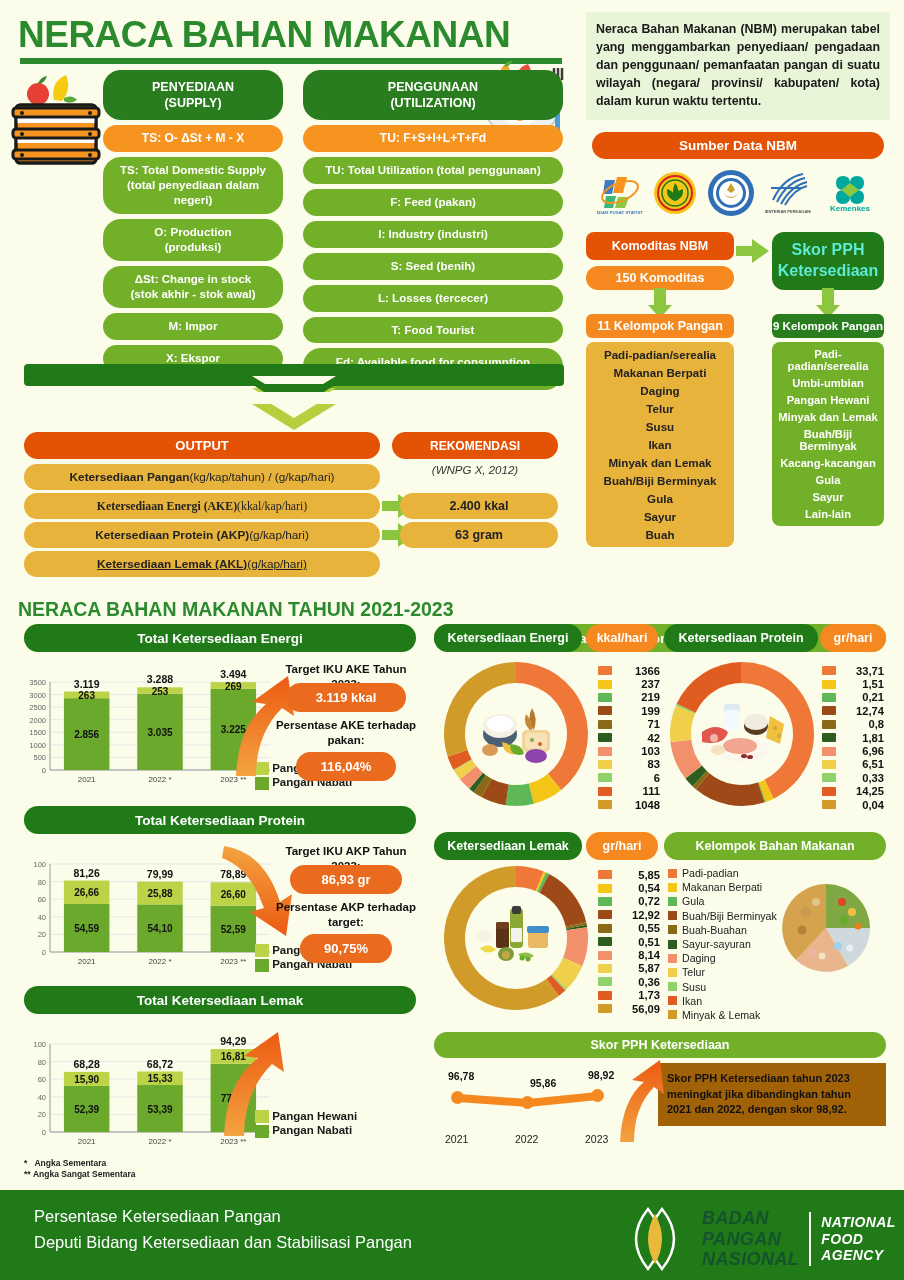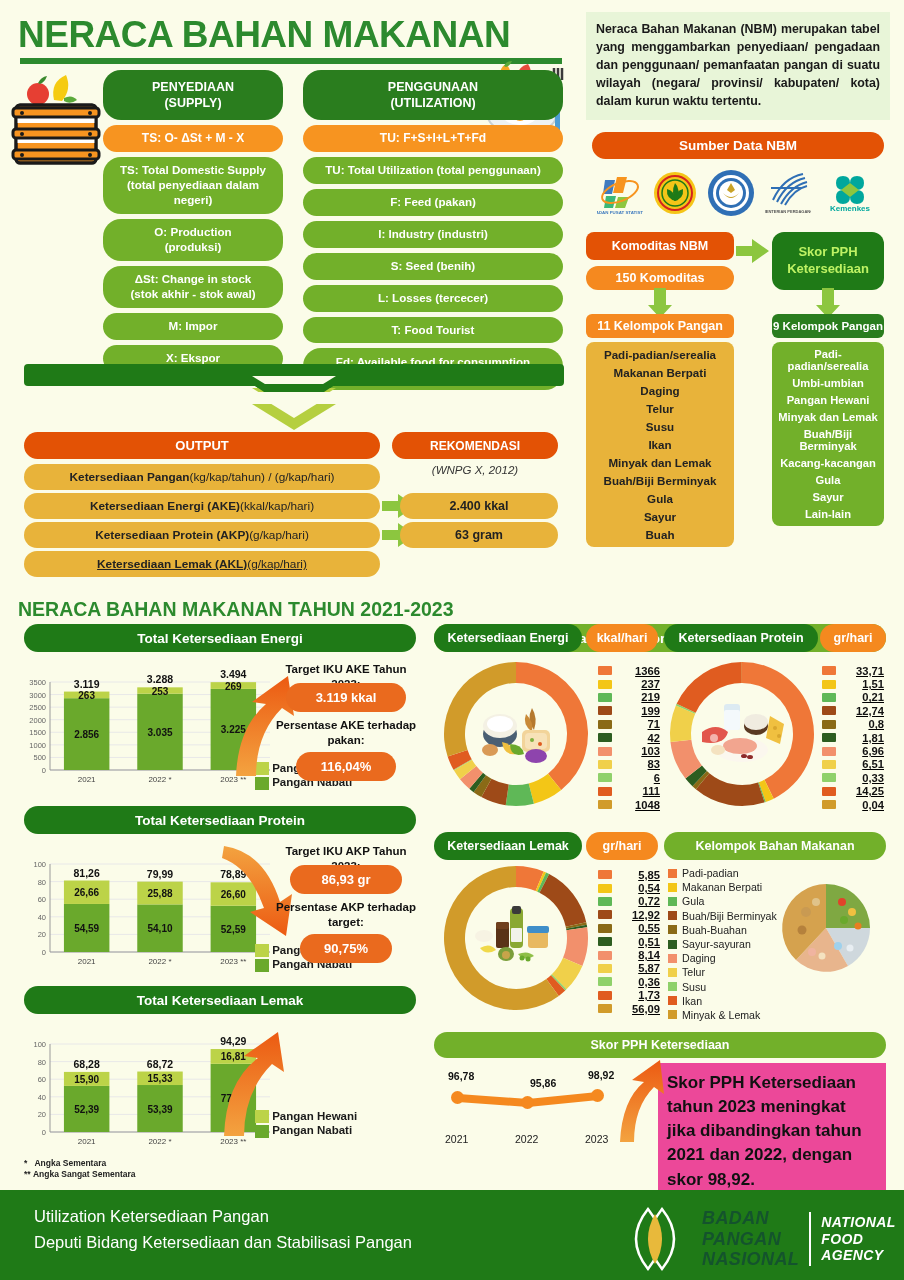--- a/index.html
+++ b/index.html
@@ -109,22 +109,22 @@
     background: #e35205; border-radius: 8px; color: #fff; font-weight: bold;
     font-size: 12.5px; display: flex; align-items: center; justify-content: center;
   }
   .kom-sub {
     position: absolute; left: 586px; top: 266px; width: 148px; height: 24px;
     background: #f5891f; border-radius: 12px; color: #fff; font-weight: bold;
     font-size: 12.5px; display: flex; align-items: center; justify-content: center;
   }
   .pph-title {
     position: absolute; left: 772px; top: 232px; width: 112px; height: 58px;
-    background: #1f7a17; border-radius: 12px; color: #bef264; font-weight: bold;
-    font-size: 13px; display: flex; flex-direction: column; align-items: center;
+    background: #1f7a17; border-radius: 12px; color: #5eead4; font-weight: bold;
+    font-size: 16px; display: flex; flex-direction: column; align-items: center;
     justify-content: center; line-height: 1.3;
   }
   .kel11 {
     position: absolute; left: 586px; top: 314px; width: 148px; height: 24px;
     background: #f5891f; border-radius: 6px; color: #fff; font-weight: bold;
     font-size: 12.5px; display: flex; align-items: center; justify-content: center;
   }
   .kel9 {
     position: absolute; left: 772px; top: 314px; width: 112px; height: 24px;
     background: #2a7d1e; border-radius: 6px; color: #fff; font-weight: bold;
@@ -181,37 +181,37 @@
     position: absolute; height: 28px; background: #1f7a17; border-radius: 14px;
     color: #fff; font-weight: bold; font-size: 12.5px;
     display: flex; align-items: center; justify-content: center;
   }
   .sub-hdr.lime { background: #72b02a; }
   .unit-pill {
     position: absolute; height: 28px; background: #f5891f; border-radius: 14px;
     color: #fff; font-weight: bold; font-size: 12.5px;
     display: flex; align-items: center; justify-content: center;
   }
-  .val-list { position: absolute; text-decoration: underline; }
+  .val-list { position: absolute; }
   .val-row { display: flex; align-items: center; height: 13.4px; }
   .val-sw { width: 14px; height: 9px; border-radius: 1px; }
   .val-num { width: 48px; text-align: right; font-size: 11.2px; font-weight: bold; color: #111; }
   .grp-list { position: absolute; }
   .grp-row { display: flex; align-items: center; height: 14.2px; font-size: 10.6px; color: #222; }
   .grp-sw { width: 9px; height: 9px; margin-right: 5px; }
 
   
   .pph-hdr {
     position: absolute; left: 434px; top: 1032px; width: 452px; height: 26px;
     background: #72b02a; border-radius: 13px; color: #fff; font-weight: bold;
     font-size: 12.5px; display: flex; align-items: center; justify-content: center;
   }
   .pph-note {
     position: absolute; left: 658px; top: 1063px; width: 228px;
-    background: #ec4899; padding: 8px 9px; font-size: 17px; font-weight: bold;
+    background: #a16207; padding: 8px 9px; font-size: 11px; font-weight: bold;
     color: #111; line-height: 1.42;
   }
   .pph-pt { position: absolute; width: 13px; height: 13px; border-radius: 50%; background: #f5891f; }
   .pph-val { position: absolute; font-size: 10.5px; font-weight: bold; color: #111; }
   .pph-yr { position: absolute; font-size: 10.5px; color: #222; }
 
   
   .footer {
     position: absolute; left: 0; top: 1190px; width: 904px; height: 90px;
     background: #1f7a17;
@@ -314,21 +314,21 @@
   <div class="chev-mask" style="left:252px; top:392px;"></div>
 
   <div class="out-title">OUTPUT</div>
   <div class="rek-title">REKOMENDASI</div>
   <div class="rek-sub">(WNPG X, 2012)</div>
 
   <div class="out-row" style="top:464px;">
     <b>Ketersediaan Pangan </b>
       <span>(kg/kap/tahun) / (g/kap/hari)</span>
   </div>
-  <div class="out-row" style="top:493px;">
+  <div class="out-row" style="top:493px;font-family:Liberation Serif, serif;">
     <b>Ketersediaan Energi (AKE) </b>
       <span>(kkal/kap/hari)</span>
   </div>
   <div class="out-row" style="top:522px;">
     <b>Ketersediaan Protein (AKP) </b>
       <span>(g/kap/hari)</span>
   </div>
   <div class="out-row" style="top:551px;text-decoration:underline;">
     <b>Ketersediaan Lemak (AKL) </b>
       <span>(g/kap/hari)</span>
@@ -928,21 +928,21 @@
         <linearGradient id="gU3" x1="0" y1="1" x2="0" y2="0">
           <stop offset="0" stop-color="#f3a340"></stop>
           <stop offset="1" stop-color="#ec5a12"></stop>
         </linearGradient>
       </defs>
     <path d="M4 84 q2 -42 24 -60 l-12 -2 l28 -20 l4 34 l-10 -7 q-20 20 -20 55 z" fill="url(#gU3)"></path>
   </svg>
 
   <div class="footer"></div>
   <div class="footer-txt">
-    <div>Utilization Ketersediaan Pangan</div>
+    <div>Persentase Ketersediaan Pangan</div>
     <div>Deputi Bidang Ketersediaan dan Stabilisasi Pangan</div>
   </div>
   <div class="footer-logo">
     <div style="display:flex; align-items:center; gap:10px;">
       <svg width="74" height="66" viewBox="0 0 74 66">
         <path d="M30 3 q-24 30 0 60 q24 -30 0 -60z" fill="none" stroke="#fff" stroke-width="2.5"></path>
         <path d="M44 3 q-24 30 0 60 q24 -30 0 -60z" fill="none" stroke="#fff" stroke-width="2.5"></path>
         <path d="M37 8 q-14 25 0 50 q14 -25 0 -50z" fill="#e8b93b"></path>
       </svg>
       <div class="bpn-txt">

